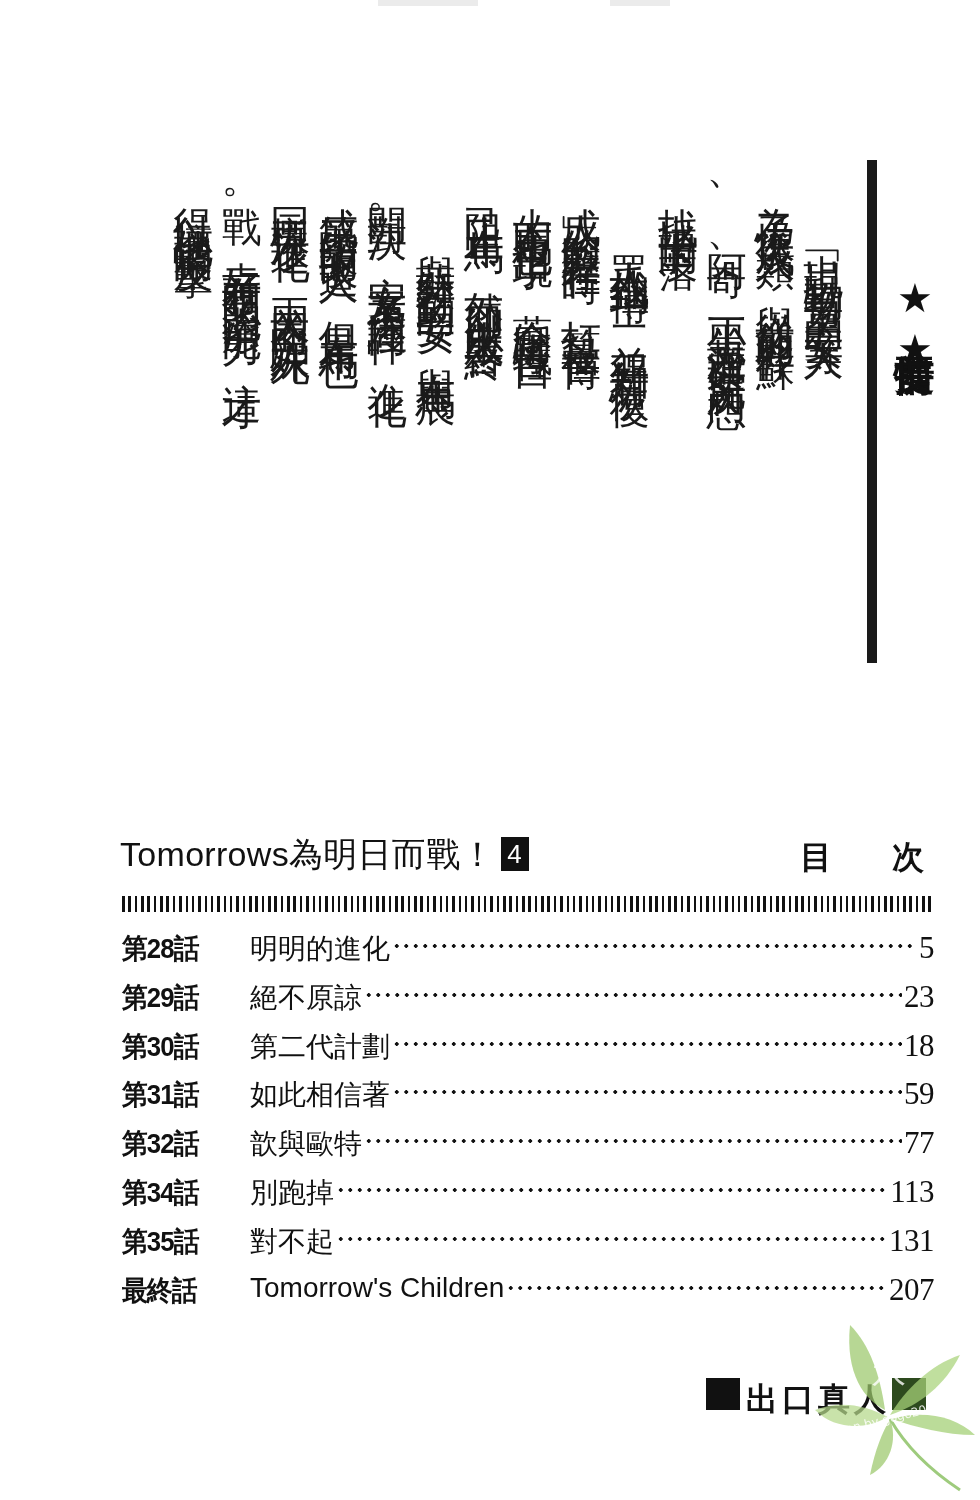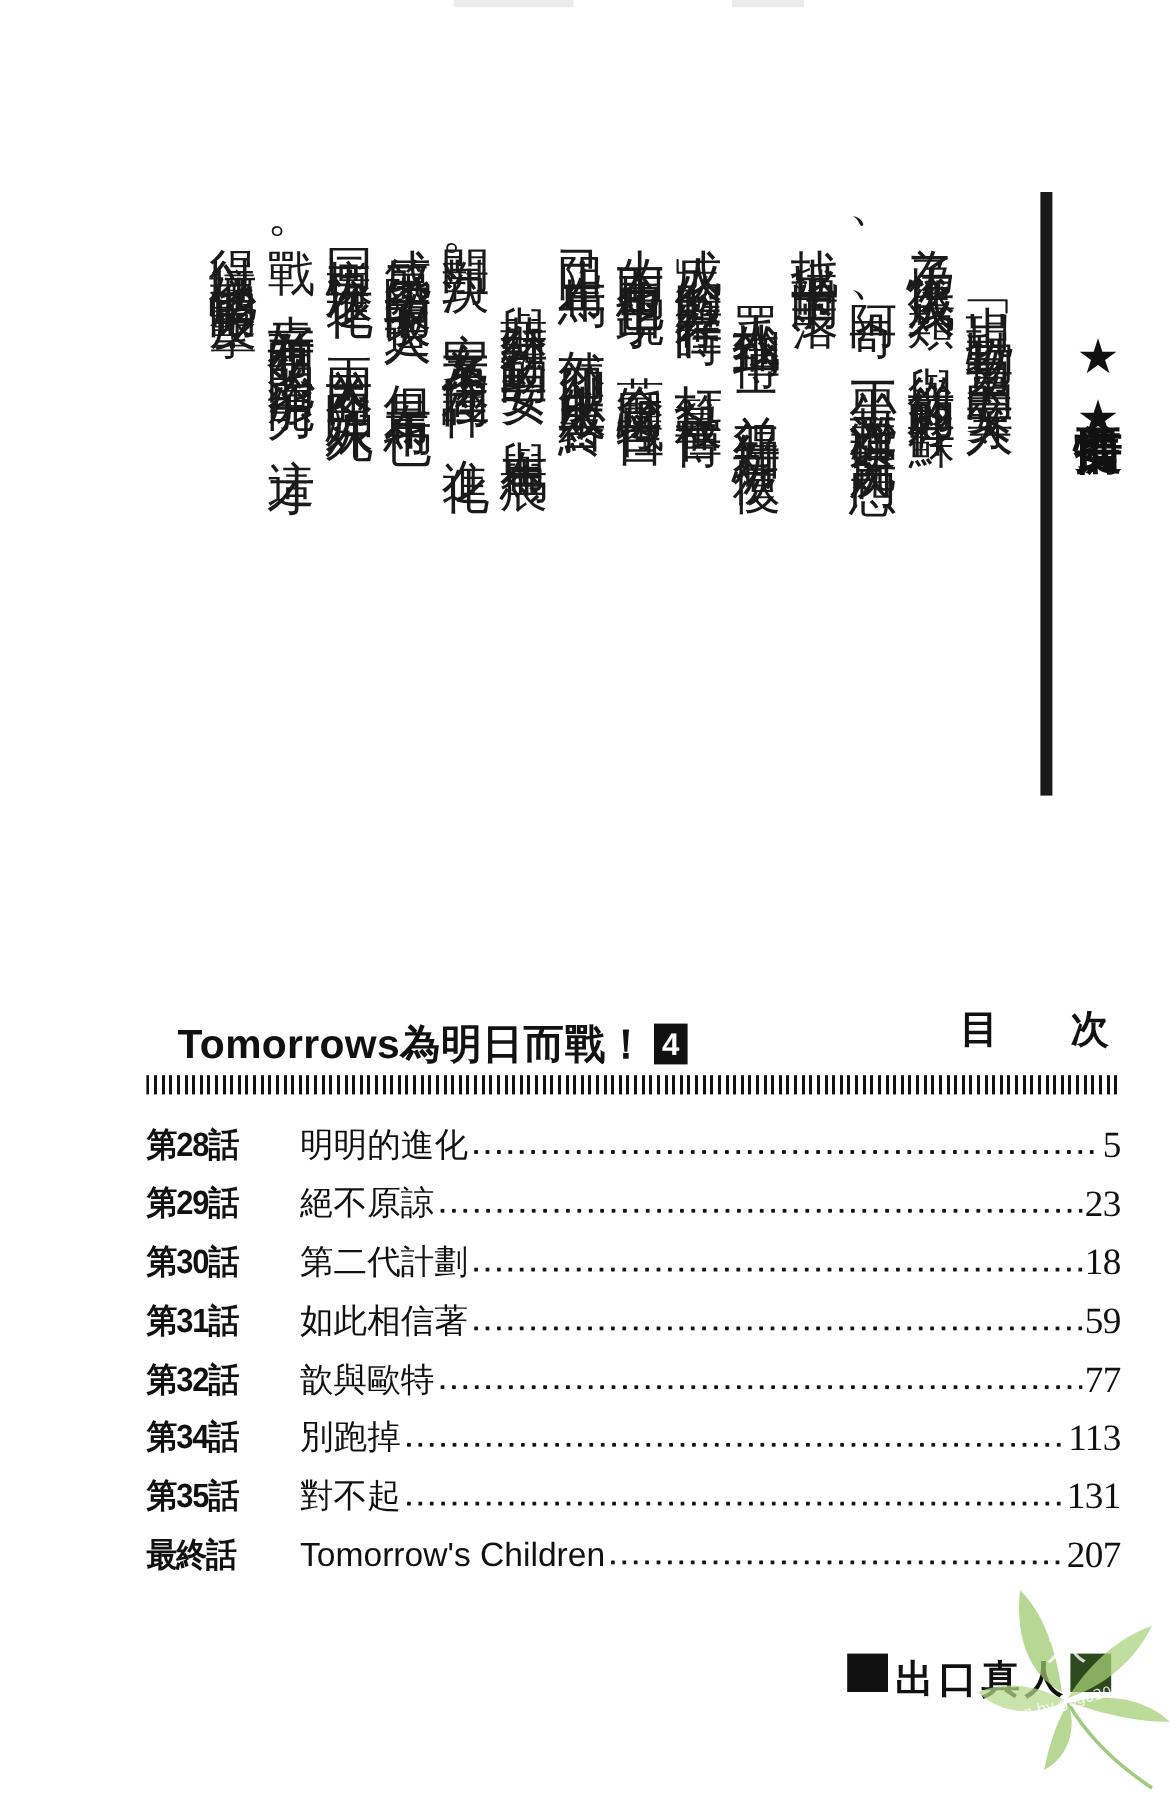--- a/index.html
+++ b/index.html
@@ -19,38 +19,38 @@
   .summary-body {
     position: absolute; top: 176px; right: 132px; height: 520px;
     writing-mode: vertical-rl; font-size: 40px; line-height: 48.5px;
     letter-spacing: 7.3px; color: #1a1a1a;
   }
   .summary-body .col { display: block; }
   .summary-body .indent { padding-top: 47px; }
 
   .toc { position: absolute; left: 0; top: 820px; width: 980px; }
   .toc-title {
-    position: absolute; left: 120px; top: 28px; font-size: 34px; font-weight: bold;
-    font-family: "Liberation Sans", sans-serif; color: #111; white-space: nowrap; letter-spacing: 0.3px; margin-left: 28px;
+    position: absolute; left: 120px; top: 12px; font-size: 34px; font-weight: normal;
+    font-family: "Liberation Sans", sans-serif; color: #111; white-space: nowrap; letter-spacing: 0.3px;
   }
   .toc-title .vol-badge {
     display: inline-block; width: 28px; height: 34px; background: #111; color: #fff;
     font-size: 26px; text-align: center; line-height: 34px; vertical-align: 3px; margin-left: 6px;
   }
   .toc-label {
     position: absolute; left: 800px; top: 16px; font-size: 32px; font-weight: bold; letter-spacing: 60px;
     white-space: nowrap; color: #111;
   }
   .toc-rule {
     position: absolute; left: 122px; top: 76px; width: 810px; height: 16px;
     background: repeating-linear-gradient(90deg, #111 0px, #111 2.5px, transparent 2.5px, transparent 6.35px);
   }
   .toc-list { position: absolute; left: 122px; top: 110px; width: 812px; margin: 0; padding: 0; list-style: none; }
   .toc-row {
-    height: 48.8px; display: flex; align-items: center; font-size: 28px; color: #111; white-space: nowrap;
+    height: 48.8px; display: flex; font-size: 28px; color: #111; white-space: nowrap;
   }
   .toc-row .num {
     width: 128px; font-family: "Liberation Sans", sans-serif; font-weight: bold; font-size: 28px;
     letter-spacing: -1px; transform: scaleX(0.92); transform-origin: left center;
   }
   .toc-row .ttl { font-family: "Liberation Sans", sans-serif; font-size: 28px; }
   .toc-row .leader {
     flex: 1; height: 8px; margin: 12px 2px 0 2px;
     background: radial-gradient(circle, #111 1.6px, transparent 2px) 0 0 / 9.5px 8px repeat-x;
   }

